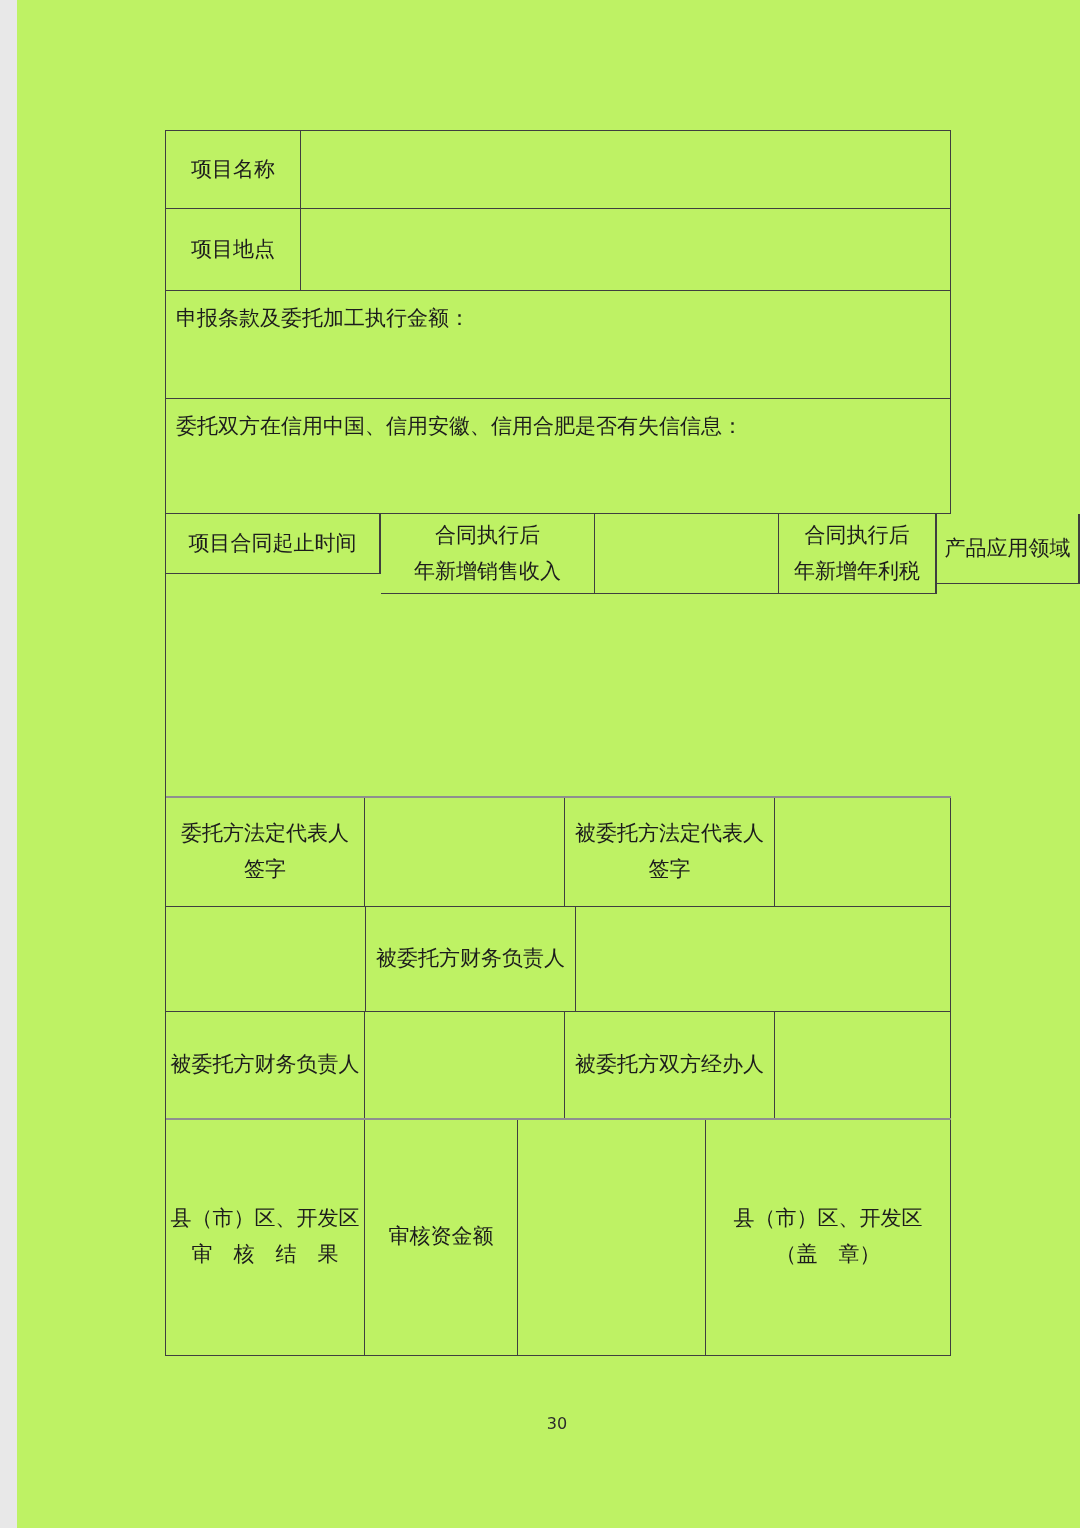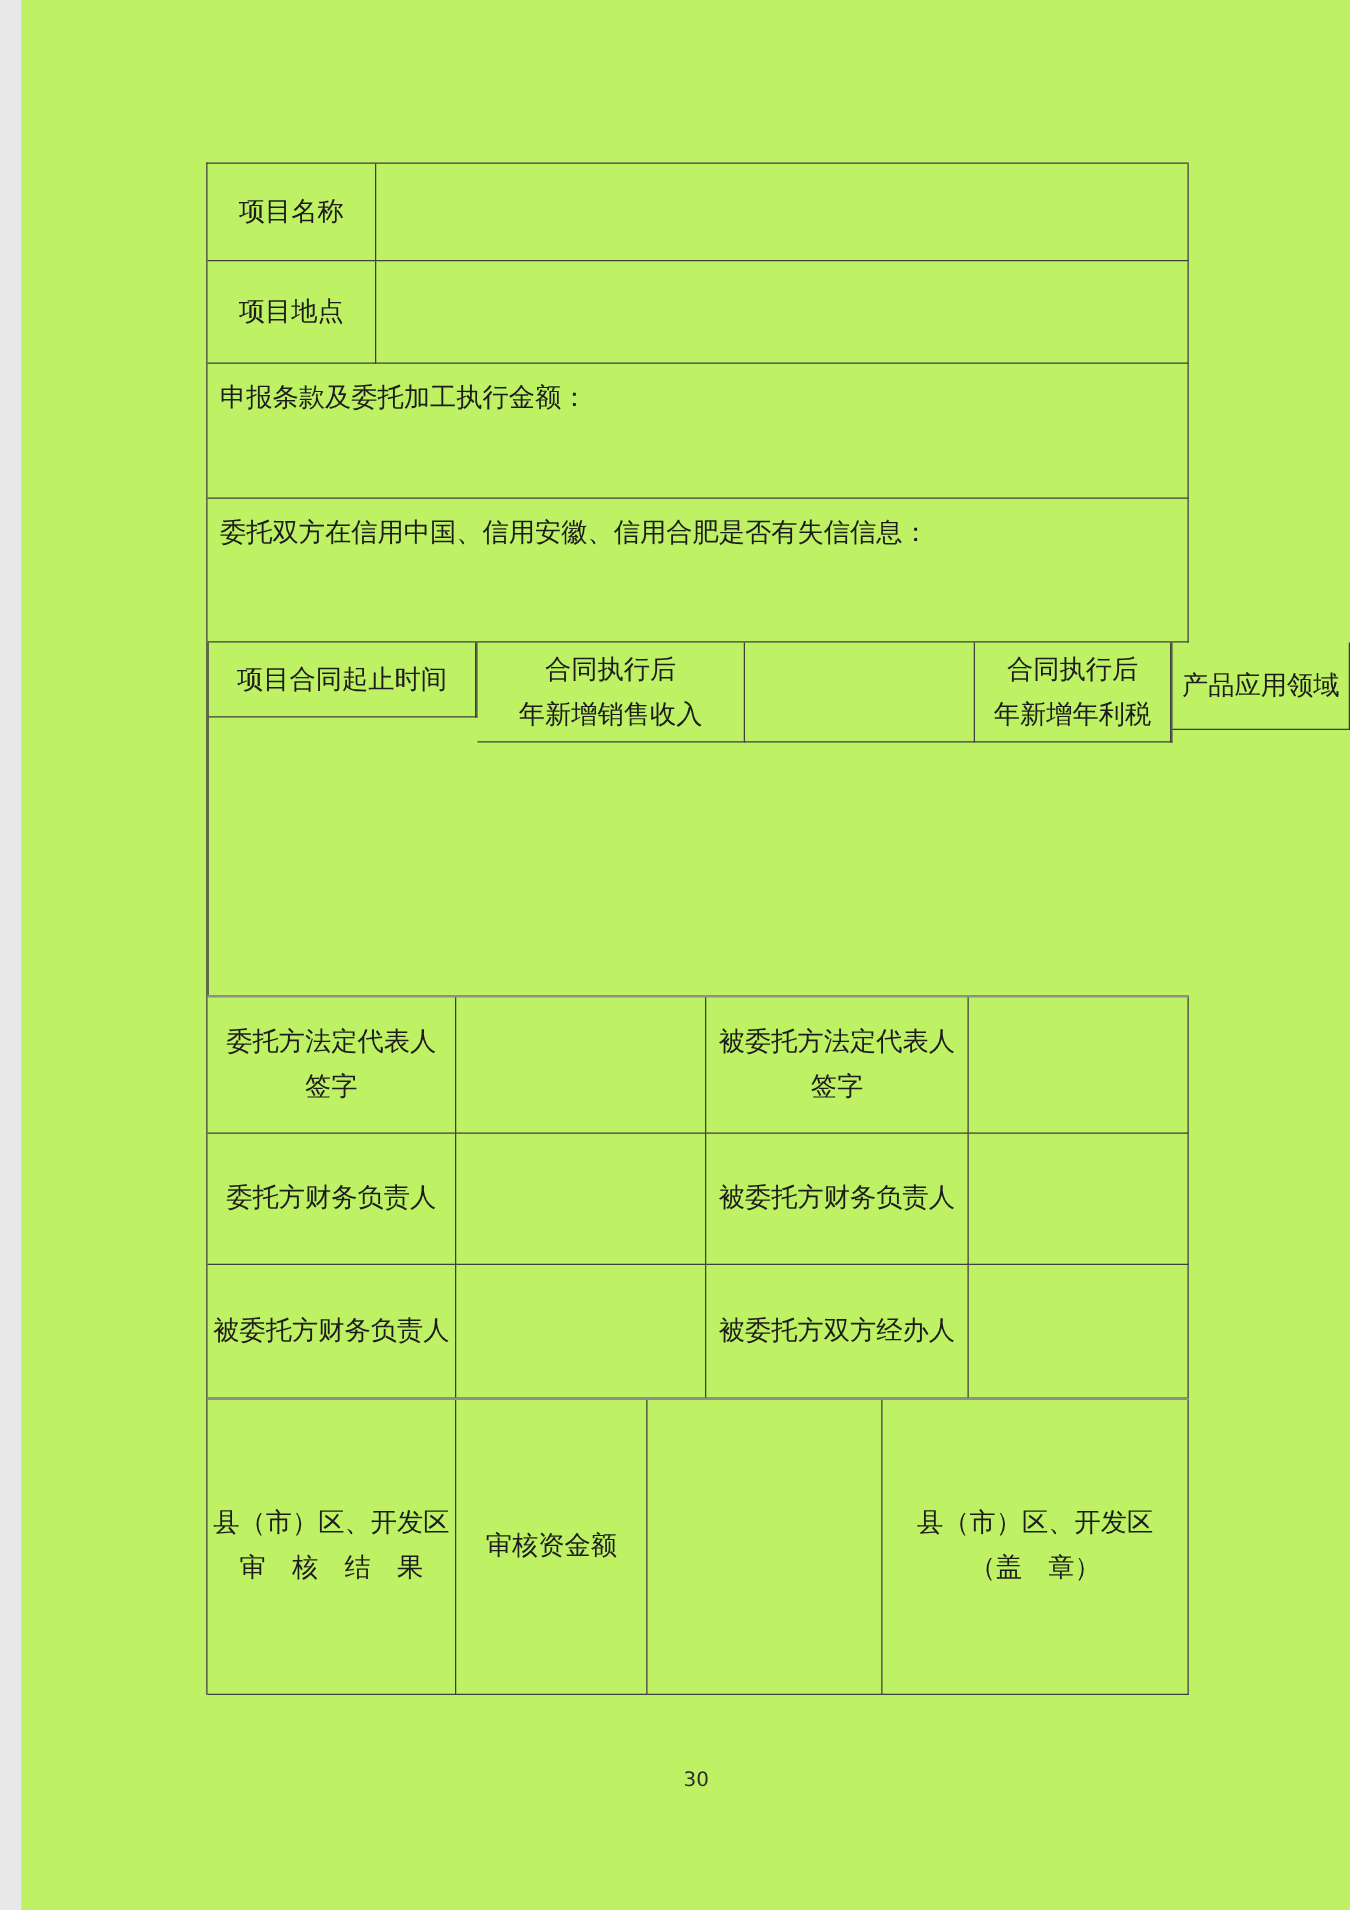--- a/index.html
+++ b/index.html
@@ -49,21 +49,20 @@
 
     <div class="r" style="height:108px">
       <div class="c topleft f1">申报条款及委托加工执行金额：</div>
     </div>
 
     <div class="r" style="height:115px">
       <div class="c topleft f1">委托双方在信用中国、信用安徽、信用合肥是否有失信信息：</div>
     </div>
 
     <div class="r" style="height:283px">
-      <div class="c" style="width:135px">项目情况</div>
       <div class="col f1">
         <div class="r" style="height:60px">
           <div class="c" style="width:214px">项目合同起止时间</div>
           <div class="c f1"></div>
         </div>
         <div class="r" style="height:80px">
           <div class="c" style="width:214px">合同执行后
 年新增销售收入</div>
           <div class="c" style="width:184px"></div>
           <div class="c" style="width:157px">合同执行后
@@ -84,21 +83,20 @@
     <div class="r" style="height:110px">
       <div class="c" style="width:199px">委托方法定代表人
 签字</div>
       <div class="c" style="width:200px"></div>
       <div class="c" style="width:210px">被委托方法定代表人
 签字</div>
       <div class="c f1"></div>
     </div>
 
     <div class="r" style="height:105px">
-      <div class="c" style="width:199px">委托方财务负责人</div>
       <div class="c" style="width:200px"></div>
       <div class="c" style="width:210px">被委托方财务负责人</div>
       <div class="c f1"></div>
     </div>
 
     <div class="r" style="height:107px">
       <div class="c" style="width:199px">被委托方财务负责人</div>
       <div class="c" style="width:200px"></div>
       <div class="c" style="width:210px">被委托方双方经办人</div>
       <div class="c f1"></div>

